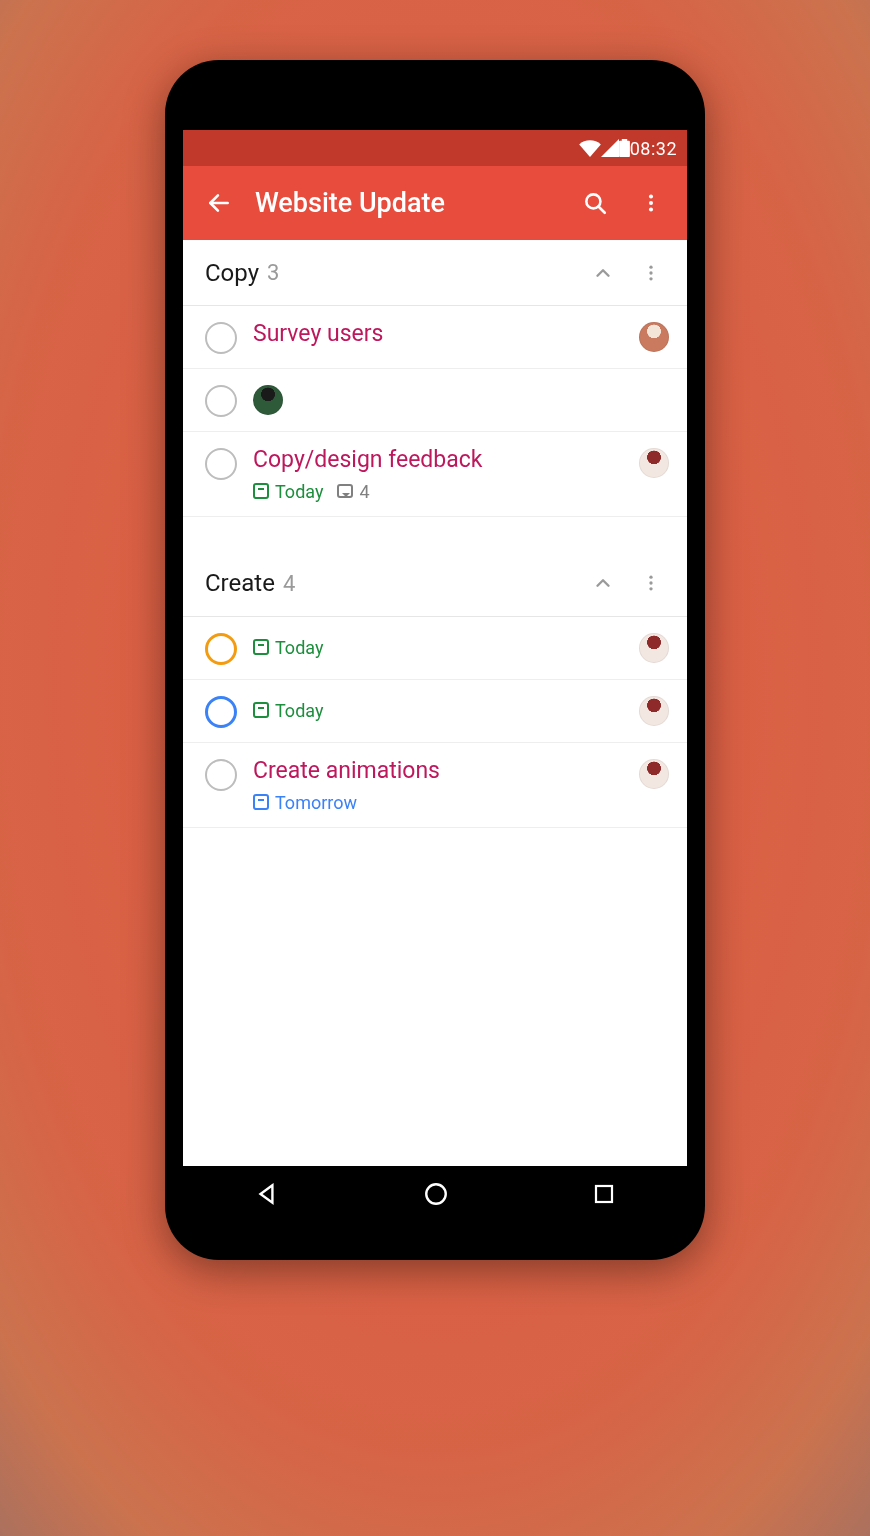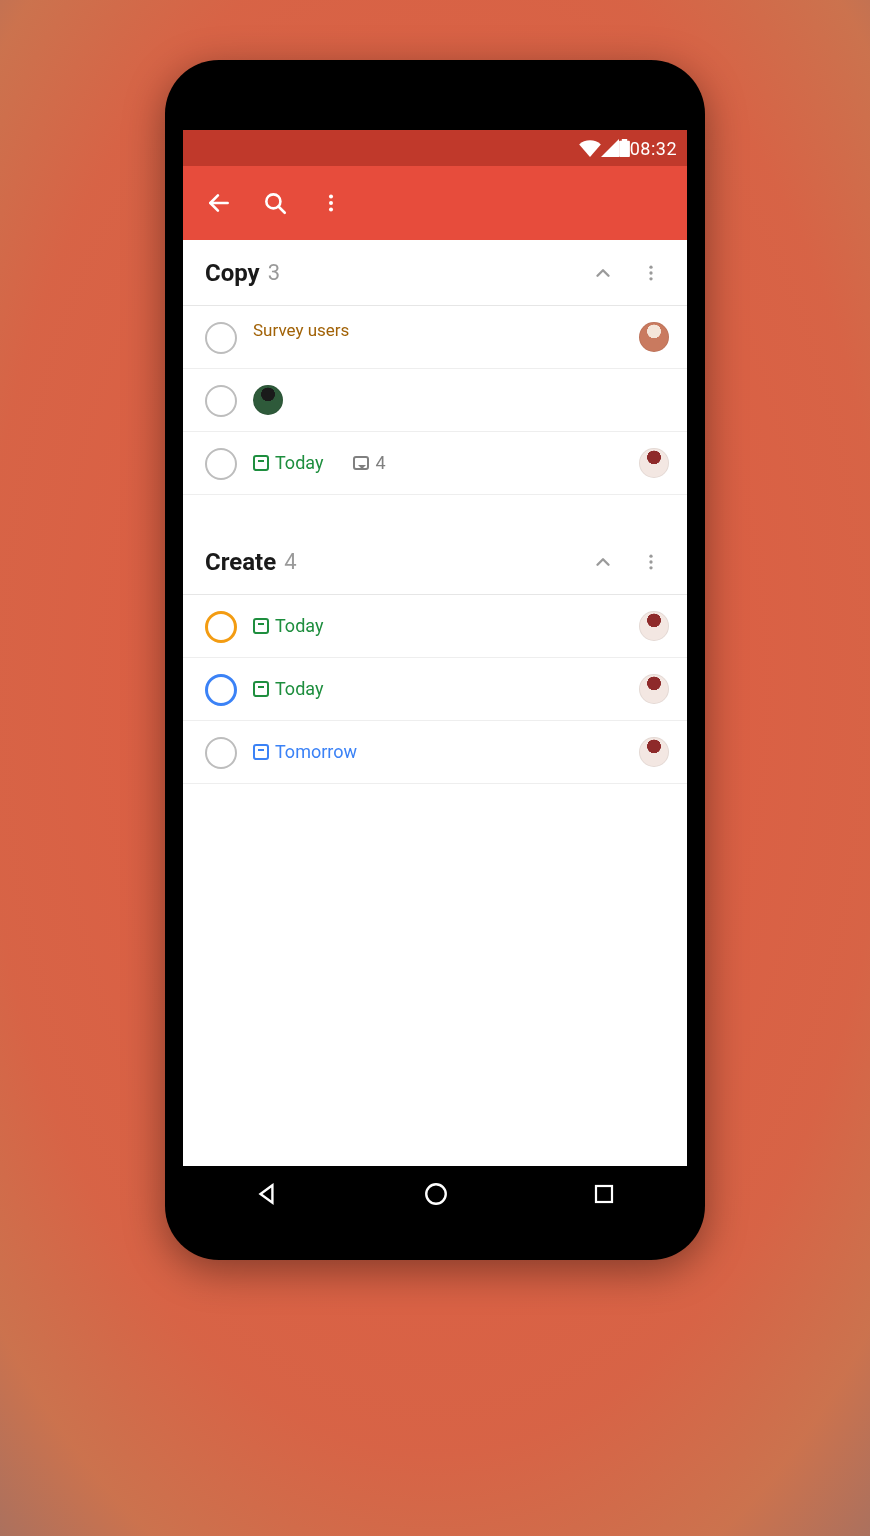--- a/index.html
+++ b/index.html
@@ -83,21 +83,21 @@
   }
   .section-header {
     display: flex;
     align-items: center;
     height: 66px;
     padding: 0 12px 0 22px;
     border-bottom: 1px solid #e6e6e6;
   }
   .section-header .name {
     font-size: 24px;
-    font-weight: 700;
+    font-weight: 400;
     color: #1a1a1a;
   }
   .section-header .count {
     font-size: 22px;
     color: #9a9a9a;
     margin-left: 8px;
     font-weight: 400;
   }
   .section-header .spacer { flex: 1; }
   .section-header .hdr-btn {
@@ -116,29 +116,29 @@
     width: 32px; height: 32px;
     border-radius: 50%;
     border: 2px solid #bdbdbd;
     flex-shrink: 0;
     margin-top: 2px;
   }
   .task-row .checkbox.p-orange { border-color: #f39c12; border-width: 3px; }
   .task-row .checkbox.p-blue   { border-color: #3b82f6; border-width: 3px; }
   .task-body { flex: 1; min-width: 0; }
   .task-title {
-    font-size: 17px;
-    color: #a16207;
+    font-size: 23px;
+    color: #be185d;
     line-height: 1.25;
   }
   .task-meta {
     margin-top: 6px;
     display: flex;
     align-items: center;
-    gap: 30px;
+    gap: 14px;
     font-size: 18px;
   }
   .due { display: flex; align-items: center; gap: 6px; }
   .due.today    { color: #1e8e3e; }
   .due.tomorrow { color: #3b82f6; }
   .cal-ico { width: 16px; height: 16px; border: 2px solid currentColor; border-radius: 3px; position: relative; }
   .cal-ico::after { content:""; position:absolute; left:3px; right:3px; top:3px; height:2px; background: currentColor; }
   .comments { display: flex; align-items: center; gap: 6px; color: #808080; font-size: 18px; }
   .bubble-ico { width: 16px; height: 14px; border: 2px solid currentColor; border-radius: 3px; position: relative; }
   .bubble-ico::after { content:""; position:absolute; left:3px; bottom:-5px; width:0;height:0; border:4px solid transparent; border-top-color: currentColor; }
@@ -181,20 +181,21 @@
       <span class="clock">08:32</span>
     </div>
 
     <div class="app-bar">
       <div class="icon-btn">
         <svg width="26" height="26" viewBox="0 0 24 24" fill="none" stroke="#fff" stroke-width="2.4" stroke-linecap="round" stroke-linejoin="round">
             <line x1="20" y1="12" x2="4" y2="12"></line>
             <polyline points="11 5 4 12 11 19"></polyline>
           </svg>
       </div>
+      <div class="title">Website Update</div>
       <div class="icon-btn">
         <svg width="26" height="26" viewBox="0 0 24 24" fill="none" stroke="#fff" stroke-width="2.4" stroke-linecap="round">
             <circle cx="10.5" cy="10.5" r="6.5"></circle>
             <line x1="21" y1="21" x2="15.2" y2="15.2"></line>
           </svg>
       </div>
       <div class="icon-btn">
         <svg width="22" height="22" viewBox="0 0 24 24" fill="#fff">
             <circle cx="12" cy="5" r="2.2"></circle>
             <circle cx="12" cy="12" r="2.2"></circle>
@@ -229,20 +230,21 @@
       </div>
       <span class="avatar" style="background: radial-gradient(circle at 50% 30%, #f4e5d9 0 28%, #c97a5f 29% 100%);"></span>
         </div>
         <div class="task-row">
       <span class="checkbox"></span>
       <span class="avatar" style="background: radial-gradient(circle at 50% 30%, #1a1a1a 0 28%, #2e5a3a 29% 100%);"></span>
         </div>
         <div class="task-row">
       <span class="checkbox"></span>
       <div class="task-body">
+        <div class="task-title">Copy/design feedback</div>
         <div class="task-meta">
               <span class="due today">
            <span class="cal-ico"></span>
            <span>Today</span>
          </span>
               <span class="comments">
            <span class="bubble-ico"></span>
            <span>4</span>
          </span>
             </div>
@@ -287,20 +289,21 @@
            <span class="cal-ico"></span>
            <span>Today</span>
          </span>
             </div>
       </div>
       <span class="avatar" style="background: radial-gradient(circle at 50% 30%, #8e2a2a 0 28%, #f3e7e2 29% 100%);"></span>
         </div>
         <div class="task-row">
       <span class="checkbox"></span>
       <div class="task-body">
+        <div class="task-title">Create animations</div>
         <div class="task-meta">
               <span class="due tomorrow">
            <span class="cal-ico"></span>
            <span>Tomorrow</span>
          </span>
             </div>
       </div>
       <span class="avatar" style="background: radial-gradient(circle at 50% 30%, #8e2a2a 0 28%, #f3e7e2 29% 100%);"></span>
         </div>
       </div>

